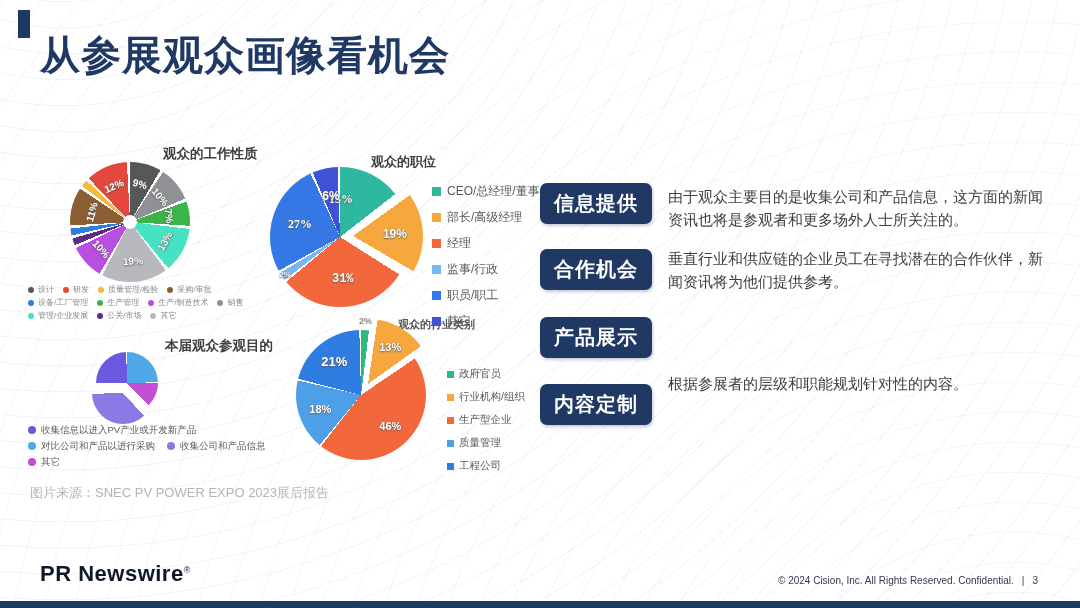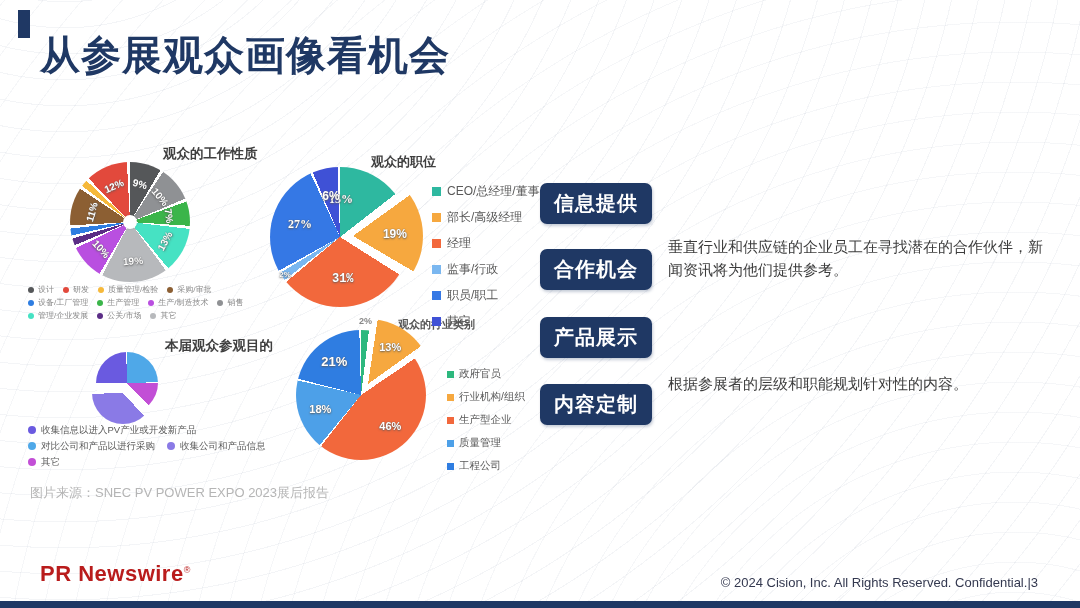--- a/index.html
+++ b/index.html
@@ -45,28 +45,28 @@
   .lg3 .lg-marker{width:8px;height:8px;margin-right:5px;}
   .lg4{left:447px;top:367px;font-size:10.5px;color:#595959;}
   .lg4 .lg-item{margin-bottom:9px;}
   .lg4 .lg-marker{width:7px;height:7px;margin-right:5px;}
 
   .bullet-btn{position:absolute;left:540px;width:112px;height:41px;background:#1f3864;border-radius:7px;
               color:#fff;font-size:20px;font-weight:700;letter-spacing:1px;display:flex;align-items:center;
               justify-content:center;box-shadow:1px 2px 3px rgba(31,56,100,.25);}
   .bb1{top:183px;} .bb2{top:249px;} .bb3{top:317px;} .bb4{top:384px;}
   .bullet-text{position:absolute;left:668px;width:384px;font-size:15px;color:#3d3d3d;line-height:1.5;}
-  .bt1{top:186px;} .bt2{top:236px;} .bt3{top:326px;} .bt4{top:373px;}
+  .bt1{top:186px;} .bt2{top:248px;} .bt3{top:326px;} .bt4{top:373px;}
 
   .source-note{position:absolute;left:30px;top:484px;font-size:13px;color:#b5b5b5;}
 
-  .footer-logo{position:absolute;left:40px;top:561px;font-size:22px;font-weight:800;color:#b91c1c;letter-spacing:.5px;text-align:right;}
+  .footer-logo{position:absolute;left:40px;top:561px;font-size:22px;font-weight:800;color:#0f172a;letter-spacing:.5px;text-align:right;}
   .footer-logo sup{font-size:9px;font-weight:400;}
-  .footer-right{position:absolute;right:42px;top:575px;display:flex;align-items:center;gap:0;
-                font-size:13px;color:#33384f;}
+  .footer-right{position:absolute;right:42px;top:575px;display:flex;align-items:center;gap:8px;
+                font-size:10px;color:#33384f;}
   .bottom-bar{position:absolute;left:0;bottom:0;width:100%;height:7px;background:#1f3864;}
 </style>
 </head>
 <body>
 
 <div class="slide">
   <div class="bg-arcs"></div>
   <div class="corner-mark"></div>
 
   <div class="slide-title">从参展观众画像看机会</div>
@@ -219,20 +219,21 @@
         <span class="lg-marker sq" style="background: rgb(77, 160, 232);"></span>
         <span>质量管理</span>
       </span>
       <span class="lg-item">
         <span class="lg-marker sq" style="background: rgb(47, 125, 225);"></span>
         <span>工程公司</span>
       </span>
     </div>
 
   <div class="bullet-btn bb1">信息提供</div>
+  <div class="bullet-text bt1">由于观众主要目的是收集公司和产品信息，这方面的新闻资讯也将是参观者和更多场外人士所关注的。</div>
 
   <div class="bullet-btn bb2">合作机会</div>
   <div class="bullet-text bt2">垂直行业和供应链的企业员工在寻找潜在的合作伙伴，新闻资讯将为他们提供参考。</div>
 
   <div class="bullet-btn bb3">产品展示</div>
 
   <div class="bullet-btn bb4">内容定制</div>
   <div class="bullet-text bt4">根据参展者的层级和职能规划针对性的内容。</div>
 
   <div class="source-note">图片来源：SNEC PV POWER EXPO 2023展后报告</div>

